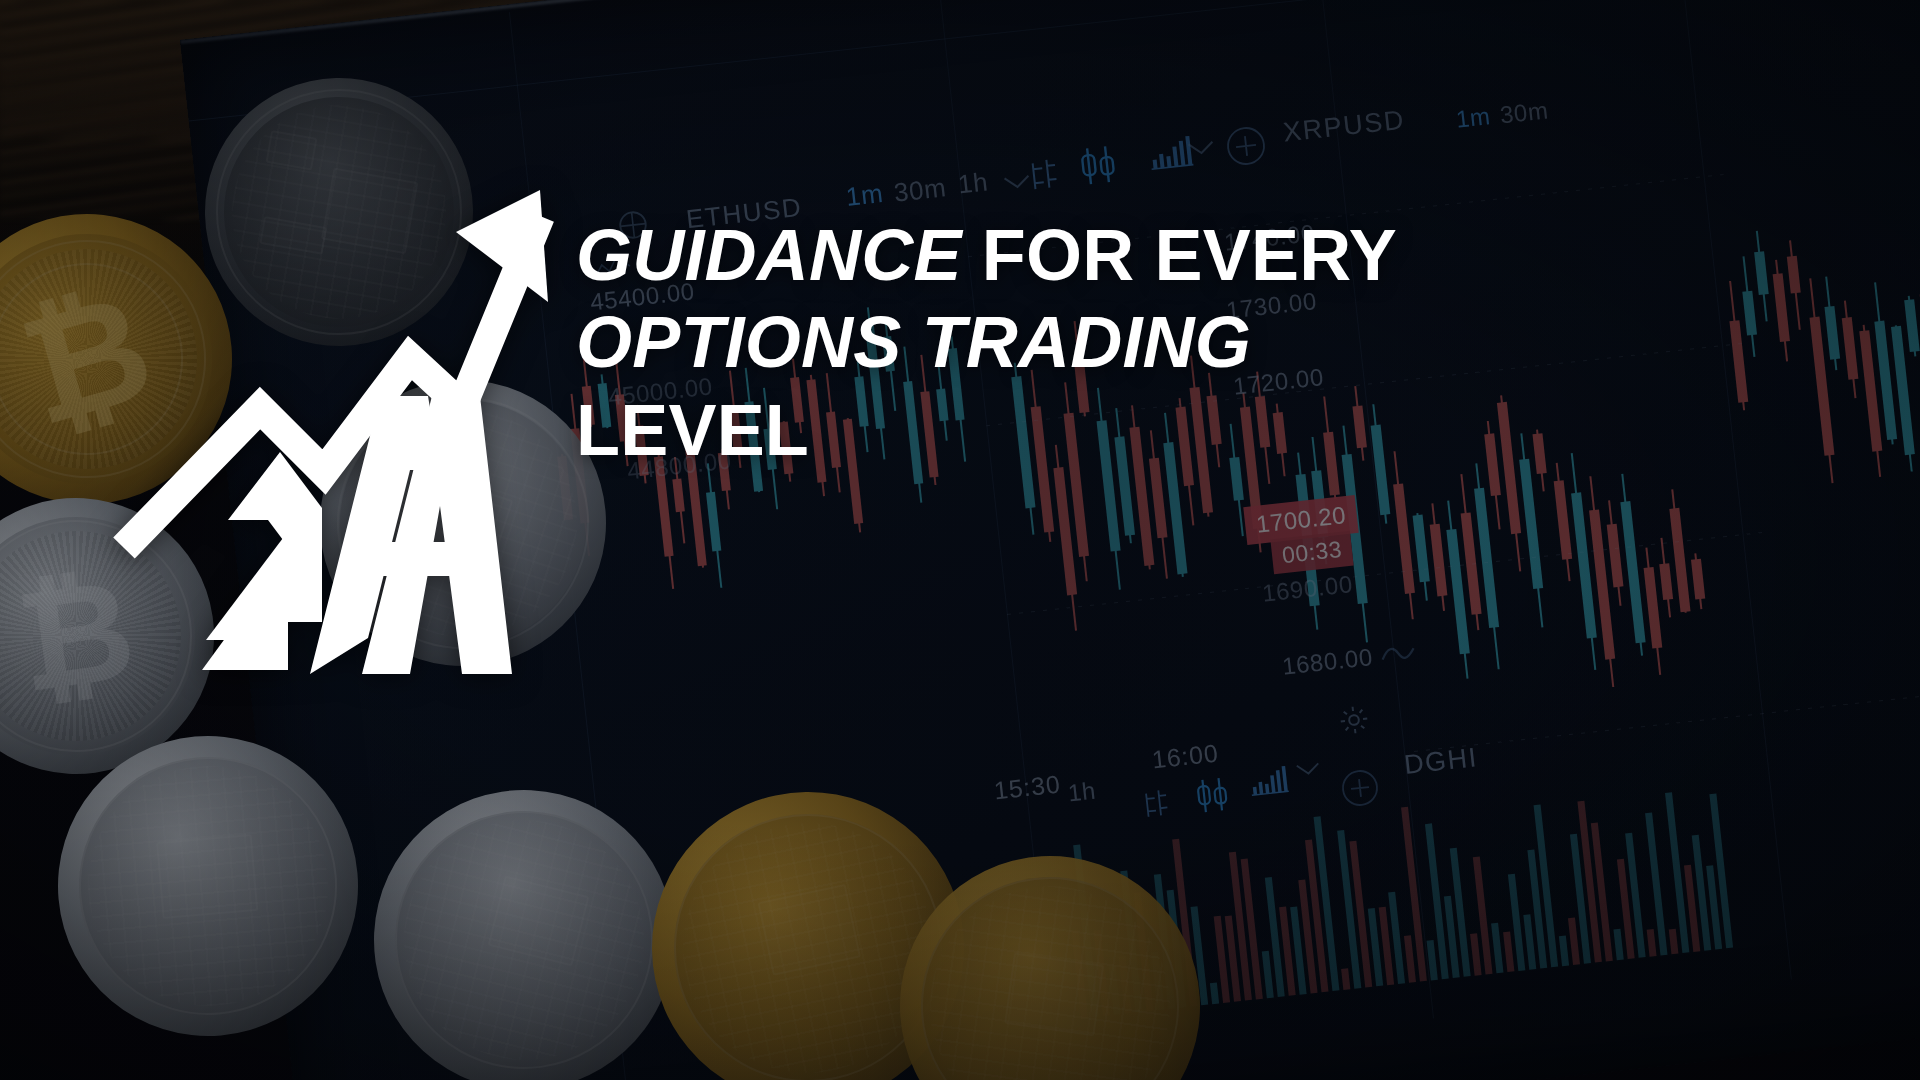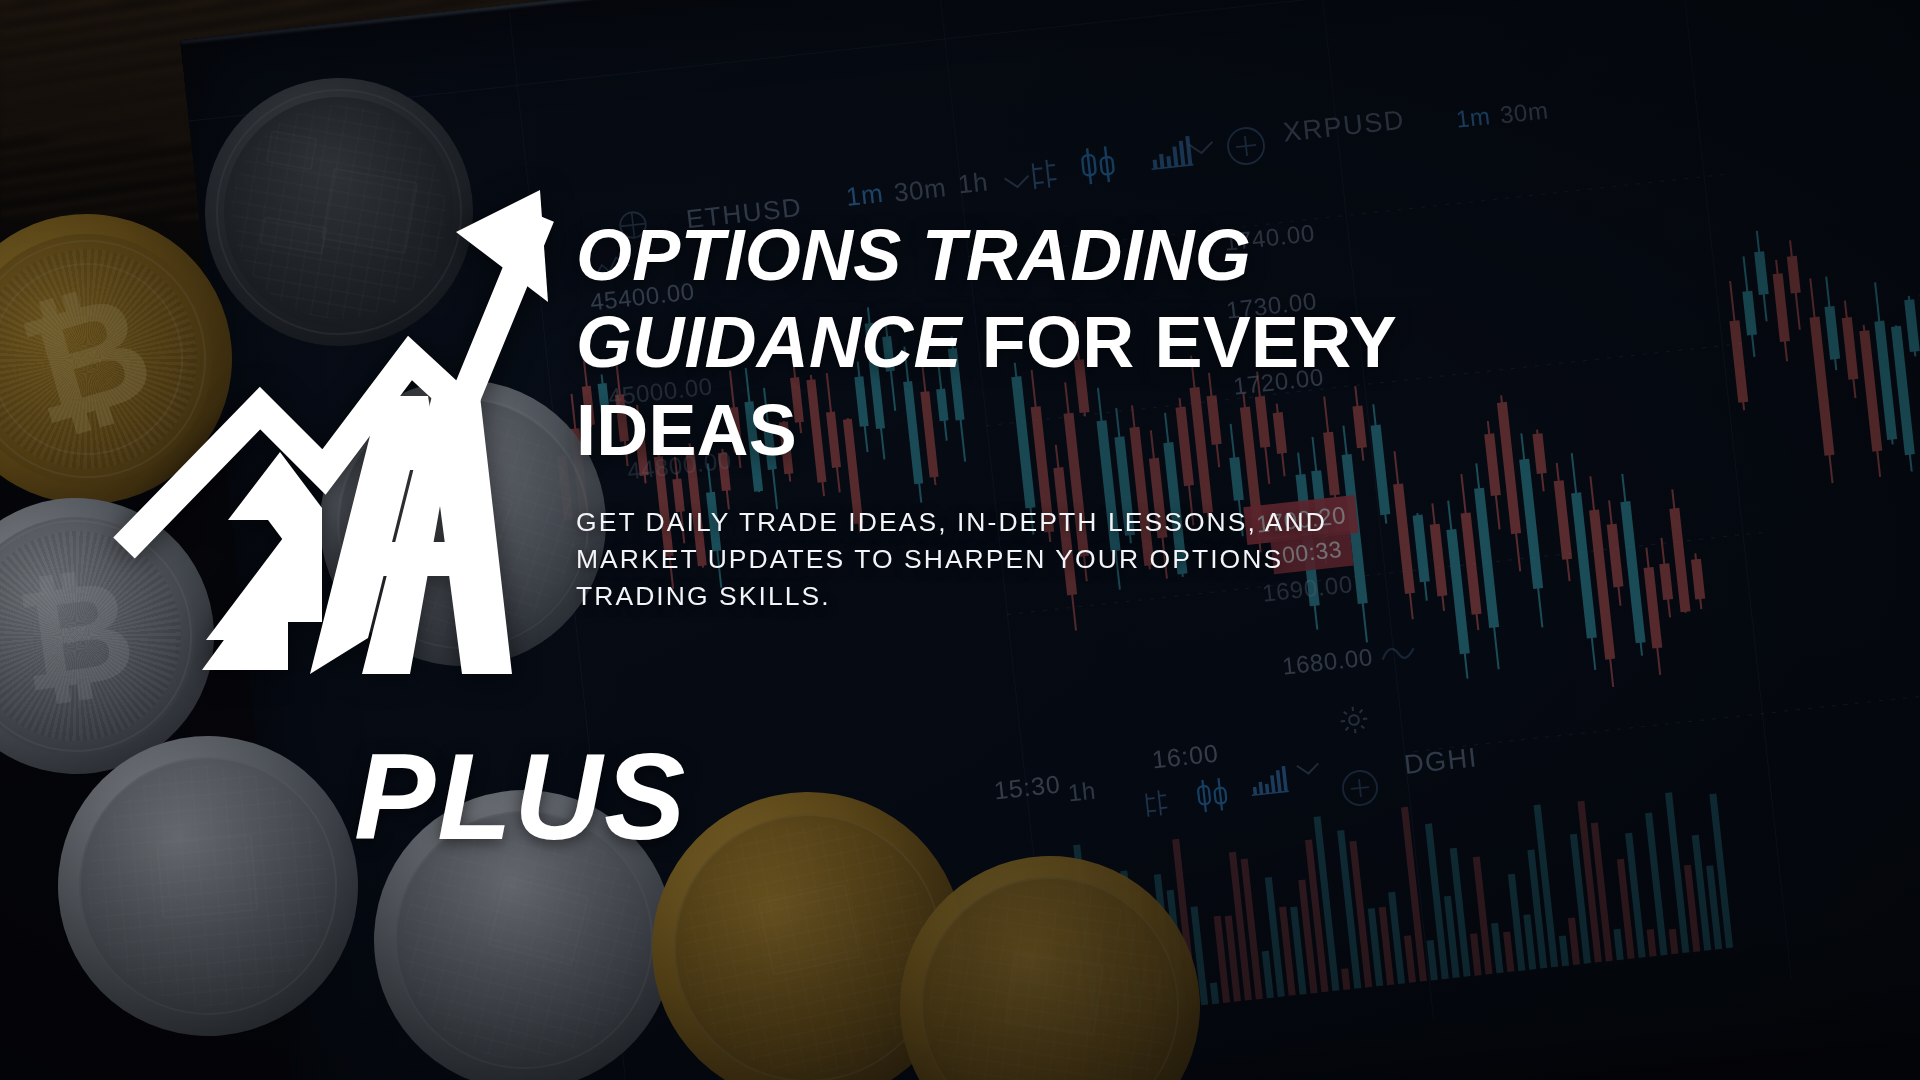--- a/index.html
+++ b/index.html
@@ -793,25 +793,23 @@
       <polygon points="118,350 170,282 212,338 212,452 176,452 176,374 158,350" fill="#ffffff"></polygon>
       <polygon points="96,470 176,364 176,452 140,470" fill="#ffffff"></polygon>
 
       <path d="M92 500 L178 382 L178 500 Z" fill="#ffffff"></path>
 
       <polygon points="200,504 270,226 318,226 330,300 300,300 258,468" fill="#ffffff"></polygon>
       <polygon points="252,504 322,226 370,226 402,504 352,504 330,336 300,504" fill="#ffffff"></polygon>
 
       <rect x="256" y="372" width="96" height="34" fill="#ffffff"></rect>
     </svg>
-    <div class="logo-plus">PLUS</div>
   </div>
 
   <div class="copy">
     <h1 class="headline">
+      <span class="ln"><em class="it">GUIDANCE</em><span> FOR EVERY</span></span>
       <span class="ln it">OPTIONS TRADING</span>
-      <span class="ln"><em class="it">GUIDANCE</em><span> FOR EVERY</span></span>
-      <span class="ln">IDEAS</span>
+      <span class="ln">LEVEL</span>
     </h1>
-    <p class="subcopy">GET DAILY TRADE IDEAS, IN-DEPTH LESSONS, AND MARKET UPDATES TO SHARPEN YOUR OPTIONS TRADING SKILLS.</p>
   </div>
 
 </div>
 
 </body></html>

